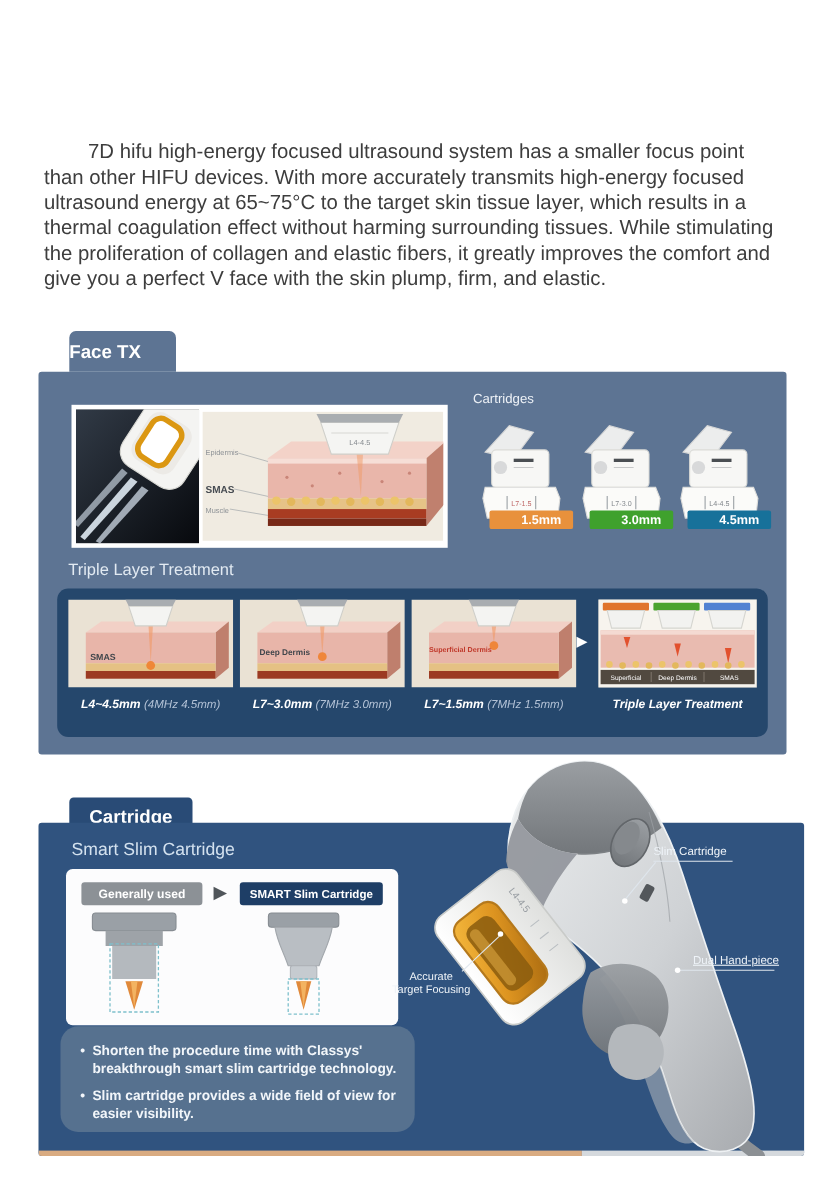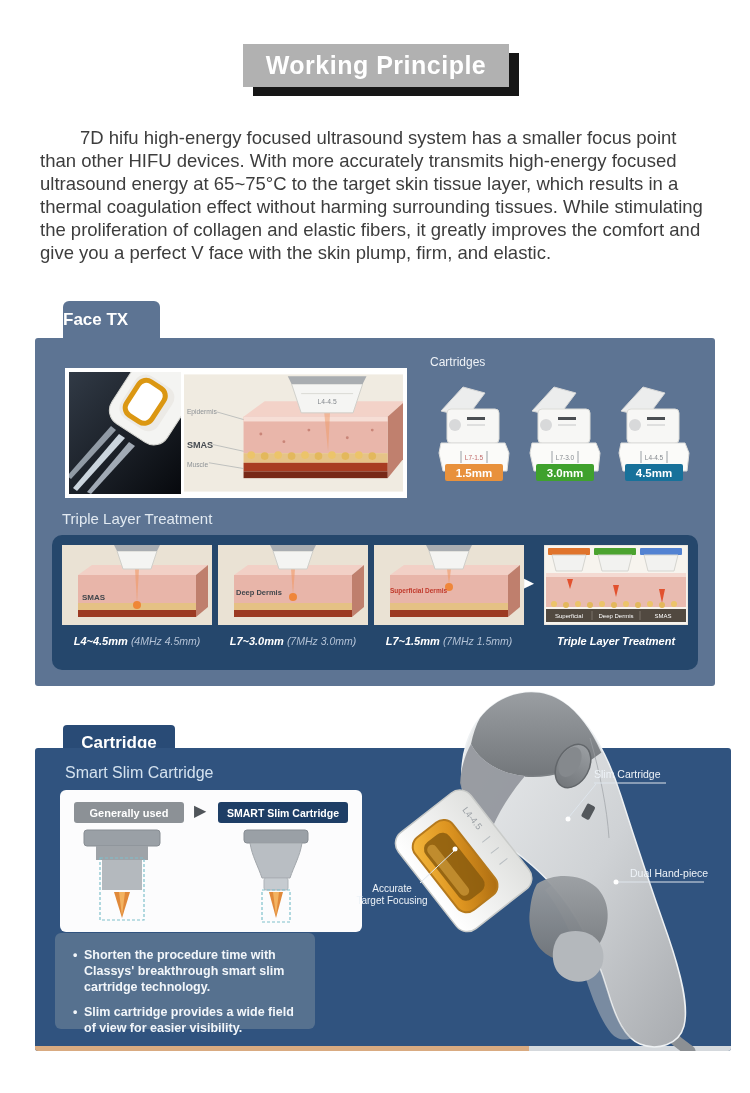--- a/index.html
+++ b/index.html
@@ -22,21 +22,21 @@
         color:#fff;font-weight:bold;font-size:17px;}
   .panel1{position:absolute;left:35px;top:338px;width:680px;height:348px;background:#5d7493;border-radius:3px;}
   .img-card{position:absolute;left:30px;top:30px;width:342px;height:130px;background:#fff;
             padding:4px;box-sizing:border-box;display:flex;gap:3px;}
   .demo-dark{width:112px;height:122px;display:block;}
   .demo-skin{flex:1;height:122px;display:block;}
   .cart-heading{position:absolute;left:395px;top:17px;font-size:12px;color:#eef2f7;}
   .cart{position:absolute;top:45px;width:82px;height:94px;}
   .cart.c1{left:398px}.cart.c2{left:489px}.cart.c3{left:578px}
   .pill{position:absolute;top:126px;width:58px;height:17px;border-radius:2px;color:#fff;
-        font-size:11.5px;font-weight:bold;display:flex;align-items:center;justify-content:center;}
+        font-size:11.5px;font-weight:bold;display:flex;align-items:center;justify-content:center;padding-left:18px;}
   .pill.p1{left:410px}.pill.p2{left:501px}.pill.p3{left:590px}
   .triple-heading{position:absolute;left:27px;top:172px;font-size:15px;color:#e2eaf2;}
   .navy{position:absolute;left:17px;top:197px;width:646px;height:135px;background:#25476c;border-radius:10px;}
   .tcard{position:absolute;top:10px;width:150px;height:80px;}
   .tcard.t1{left:10px}.tcard.t2{left:166px}.tcard.t3{left:322px}.tcard.t4{left:492px;width:144px;}
   .tarrow{position:absolute;left:472px;top:40px;color:#fff;font-size:13px;}
   .tcap{position:absolute;top:100px;width:150px;text-align:center;font-size:11px;color:#fff;
         white-space:nowrap;font-weight:bold;font-style:italic;}
   .tcap .sub{font-weight:normal;font-size:10.5px;color:#b3c2d6;}
   .tcap.t1{left:10px}.tcap.t2{left:166px}.tcap.t3{left:322px}.tcap.t4{left:492px;width:144px;}
@@ -50,52 +50,49 @@
   .subhead{position:absolute;left:30px;top:16px;font-size:16px;color:#d4e2ef;}
   .compare{position:absolute;left:25px;top:42px;width:302px;height:142px;background:#fcfcfd;
            border-radius:6px;z-index:4;}
   .gpill{position:absolute;left:14px;top:12px;width:110px;height:21px;background:#8c9196;border-radius:3px;
          color:#fff;font-size:11px;font-weight:bold;display:flex;align-items:center;justify-content:center;}
   .carrow{position:absolute;left:134px;top:11px;color:#50555a;font-size:16px;}
   .npill{position:absolute;left:158px;top:12px;width:130px;height:21px;background:#1e3e66;border-radius:3px;
          color:#fff;font-size:10.5px;font-weight:bold;display:flex;align-items:center;justify-content:center;}
   .cmp-left{position:absolute;left:22px;top:38px;width:80px;height:100px;}
   .cmp-right{position:absolute;left:176px;top:38px;width:80px;height:100px;}
-  .notes{position:absolute;left:20px;top:185px;width:260px;height:96px;background:#56718f;border-radius:6px;
+  .notes{position:absolute;left:20px;top:185px;width:322px;height:96px;background:#56718f;border-radius:16px;
          box-sizing:border-box;padding:14px 14px 0 18px;z-index:4;}
   .note{font-size:12.5px;font-weight:bold;color:#f2f6fa;line-height:16px;margin:0 0 9px 0;
         padding-left:11px;position:relative;}
   .note::before{content:"•";position:absolute;left:0;}
   .features{position:absolute;left:343px;top:190px;width:218px;height:104px;z-index:4;box-sizing:border-box;
             padding:17px 0 0 38px;}
   .bracket{position:absolute;top:0;bottom:0;width:16px;border:4px solid #fff;box-sizing:border-box;}
   .bracket.bl{left:0;border-right:none;}
   .bracket.br{right:0;border-left:none;}
   .feat{font-size:13.5px;font-weight:bold;color:#fff;margin:0 0 12px 0;padding-left:13px;position:relative;}
   .feat::before{content:"•";position:absolute;left:0;}
   .strip{position:absolute;left:0;bottom:0;width:100%;height:5px;display:flex;z-index:2;}
   .strip .tan{width:71%;background:#d9ab81;}
   .strip .gry{flex:1;background:#d5d9dd;}
 
   
   .handpiece{position:absolute;left:385px;top:688px;width:335px;height:363px;z-index:3;}
   .overlay{position:absolute;left:0;top:0;width:750px;height:1093px;z-index:4;pointer-events:none;}
   .co{position:absolute;z-index:5;color:#eef3f8;font-size:10.5px;}
   .co-slim{left:594px;top:768px;}
-  .co-dual{left:630px;top:867px;}
+  .co-dual{left:630px;top:867px;text-decoration:underline;}
   .co-acc{left:352px;top:883px;width:80px;text-align:center;font-size:10px;line-height:12px;}
 </style>
 </head>
 <body>
 
 <div class="page">
 
-  <div class="banner">
-    <span>Working Principle</span>
-  </div>
 
   <p class="intro">7D hifu high-energy focused ultrasound system has a smaller focus point than other HIFU devices. With more accurately transmits high-energy focused ultrasound energy at 65~75°C to the target skin tissue layer, which results in a thermal coagulation effect without harming surrounding tissues. While stimulating the proliferation of collagen and elastic fibers, it greatly improves the comfort and give you a perfect V face with the skin plump, firm, and elastic.</p>
 
   <div class="tab1">
     <span>Face TX</span>
   </div>
   <div class="panel1">
 
     <div class="img-card">
       <svg class="demo-dark" viewBox="0 0 112 122">

